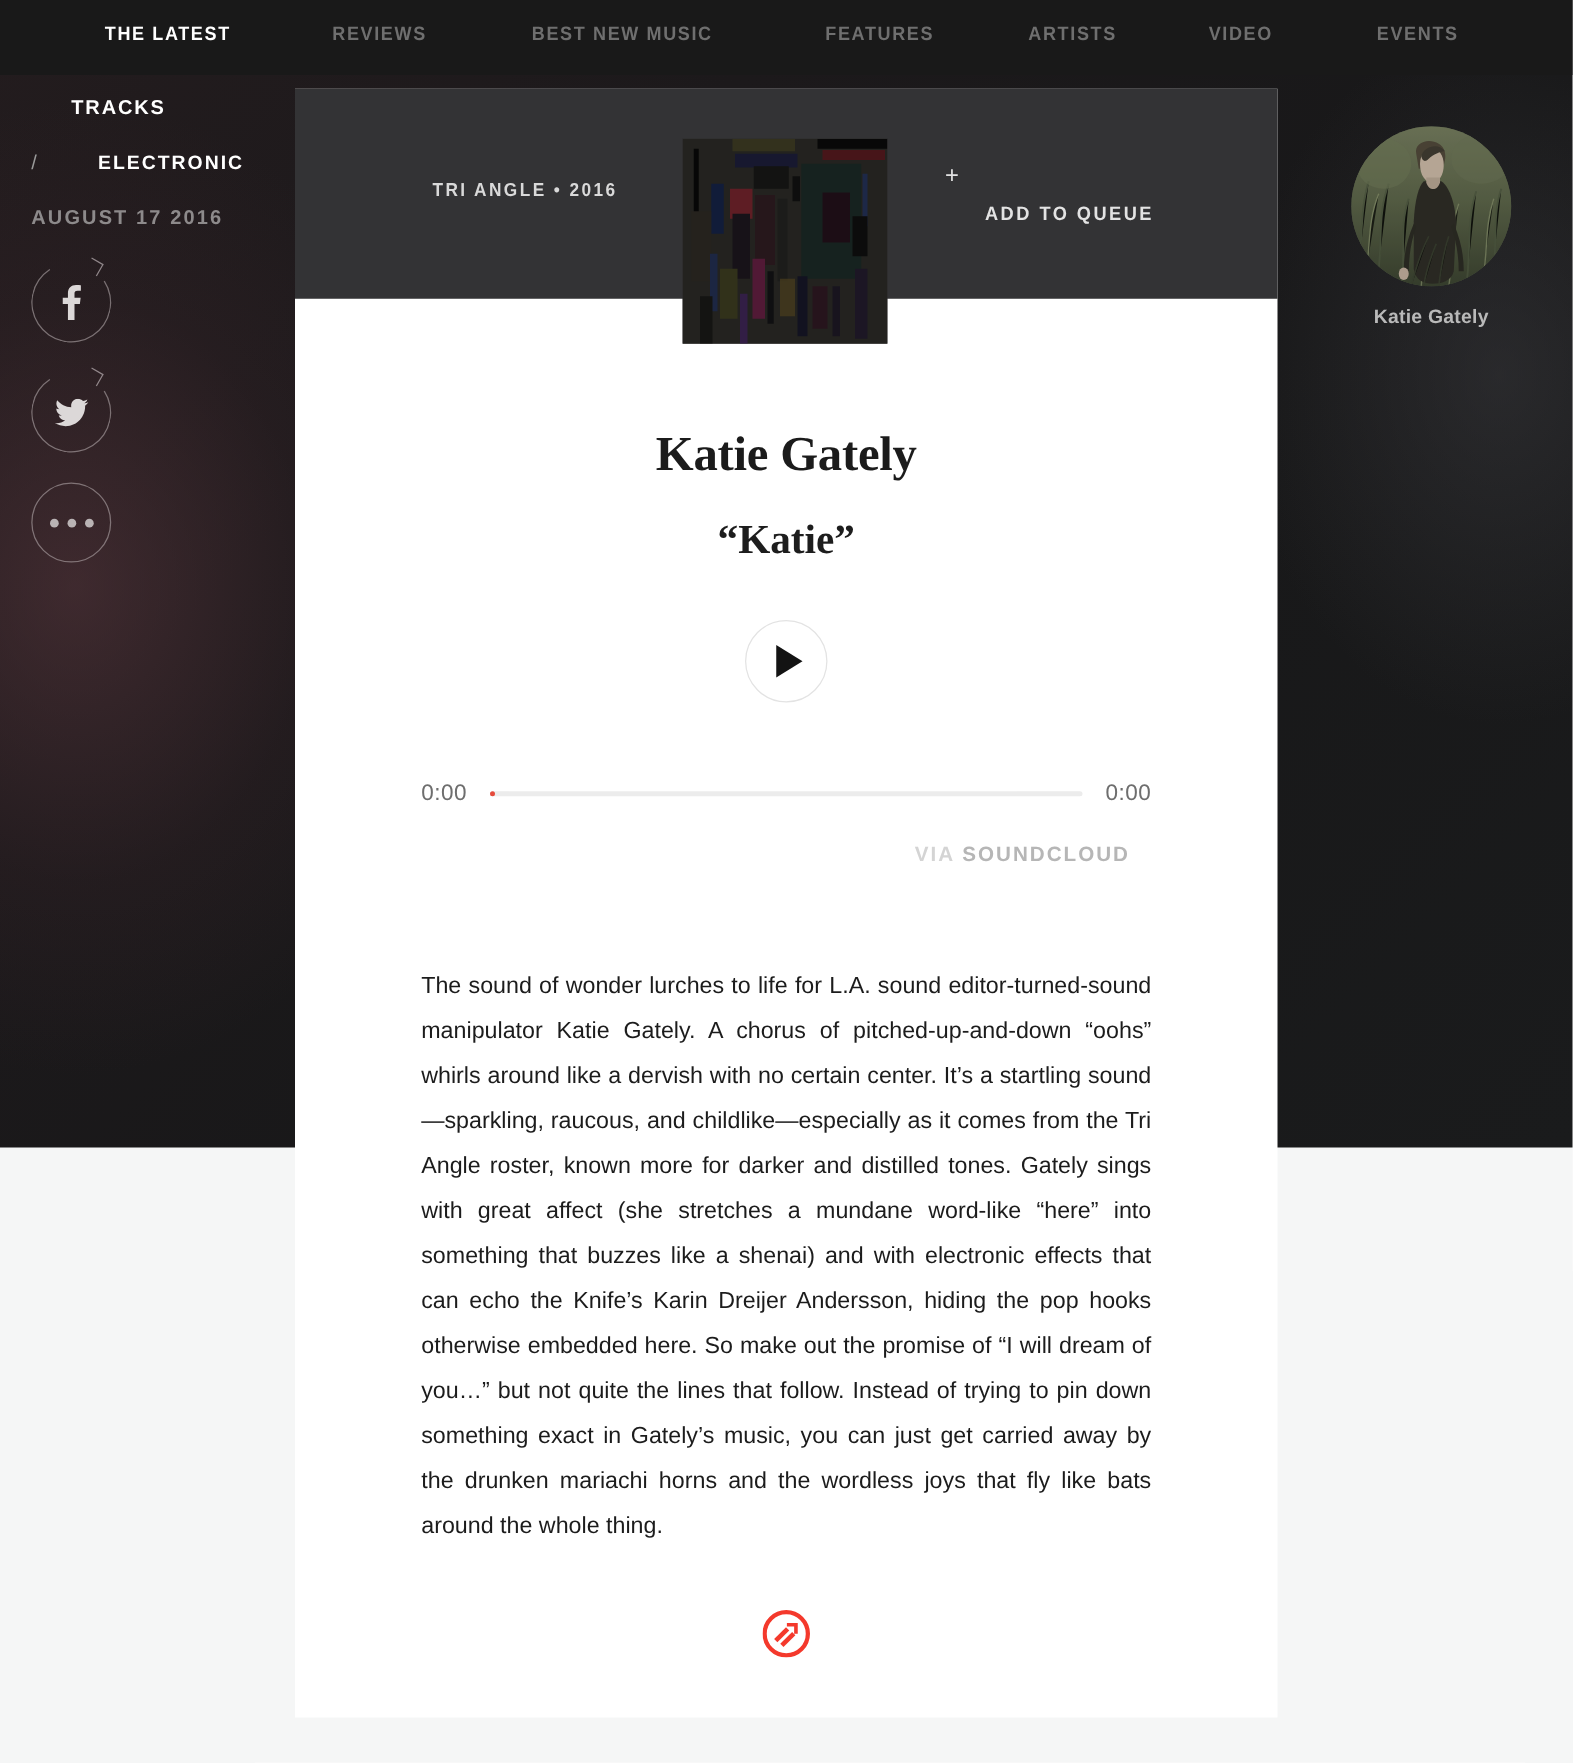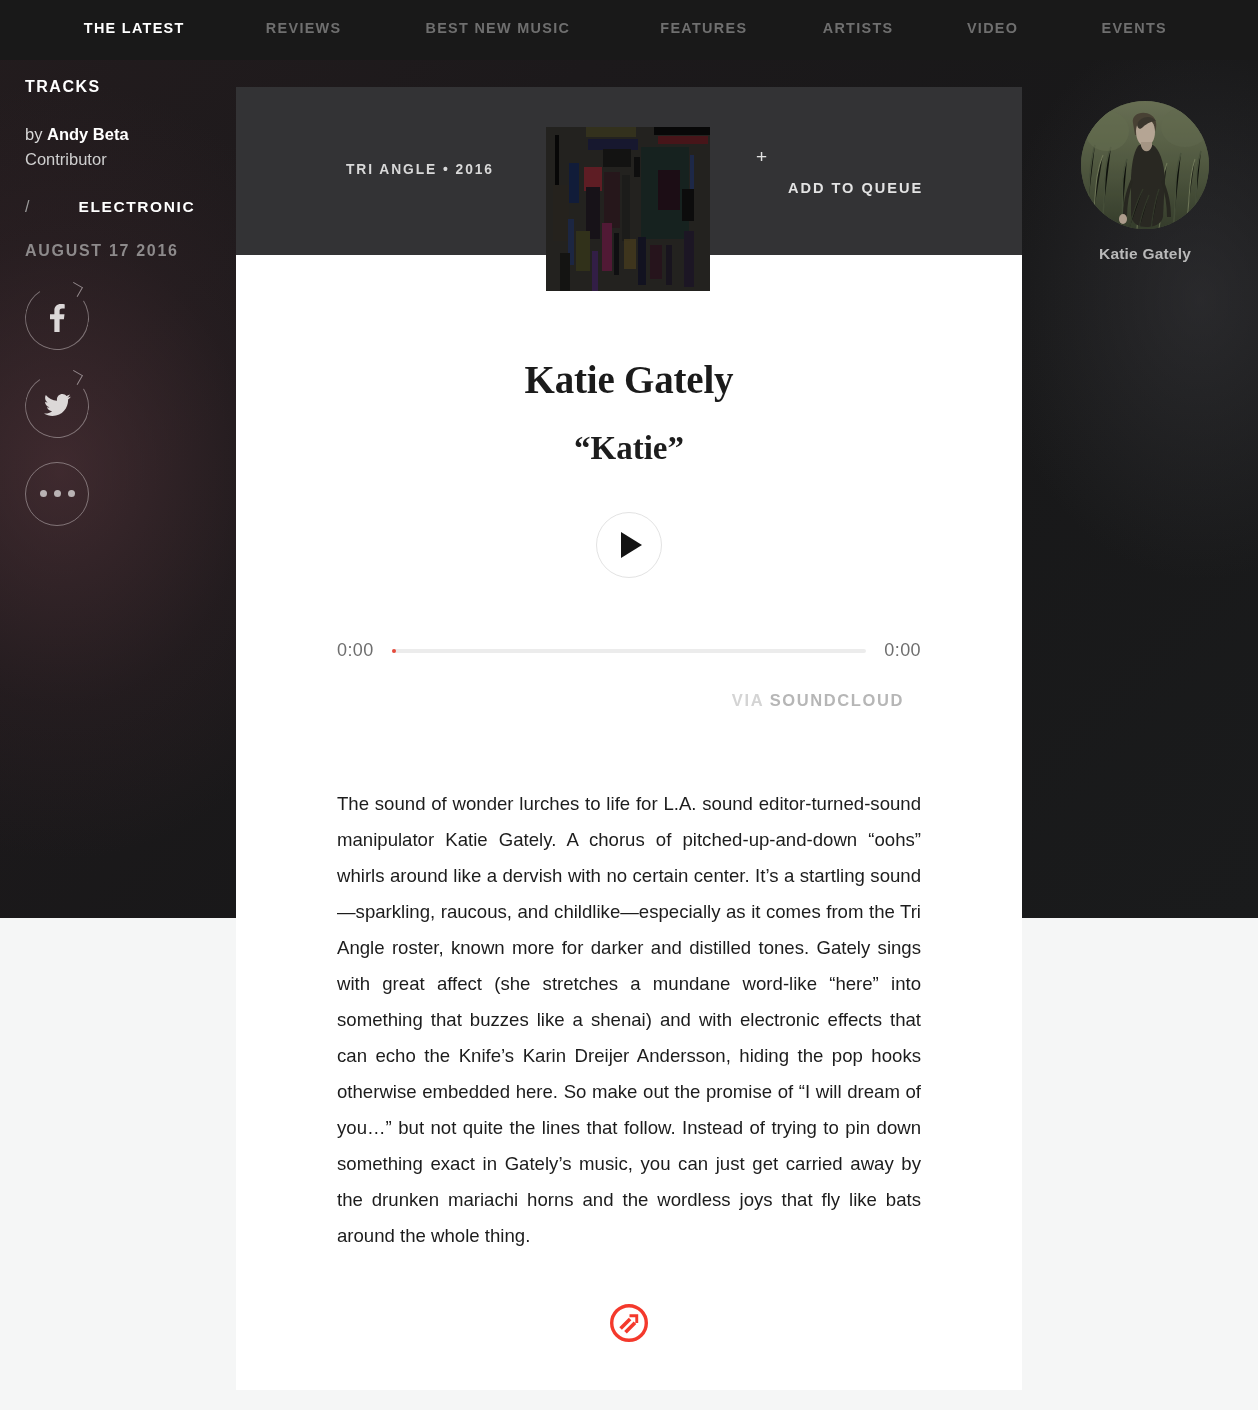--- a/index.html
+++ b/index.html
@@ -58,20 +58,21 @@
     left: 25px; top: 78px;
     width: 200px;
     z-index: 5;
   }
   #kicker {
     font-size: 16px;
     font-weight: bold;
     letter-spacing: 1.5px;
     color: #ffffff;
     text-transform: uppercase;
+    margin-left: 32px;
   }
   #byline {
     margin-top: 26px;
     font-size: 16.5px;
     color: #d8d8d8;
     line-height: 1.5;
   }
   #byline .author { font-weight: bold; color: #ffffff; }
   #byline .role { display: block; color: #cfcfcf; }
   #genre-row {
@@ -132,21 +133,21 @@
   }
   .dots { display: flex; gap: 7px; }
   .dots i {
     width: 7px; height: 7px; border-radius: 50%;
     background: #b9b3b4; display: block;
   }
 
   
   #main-card {
     position: absolute;
-    left: 236px; top: 87px;
+    left: 236px; top: 71px;
     width: 786px;
     height: 1303px;
     background: #ffffff;
     z-index: 4;
   }
   #track-header {
     position: relative;
     height: 168px;
     background: #333335;
   }
@@ -329,24 +330,20 @@
     <div class="nav-item" style="position: absolute; left: 420px; top: 19px;">BEST NEW MUSIC</div>
     <div class="nav-item" style="position: absolute; left: 657px; top: 19px;">FEATURES</div>
     <div class="nav-item" style="position: absolute; left: 820px; top: 19px;">ARTISTS</div>
     <div class="nav-item" style="position: absolute; left: 965px; top: 19px;">VIDEO</div>
     <div class="nav-item" style="position: absolute; left: 1099px; top: 19px;">EVENTS</div>
   </nav>
 
 <aside id="sidebar">
   <div id="kicker">TRACKS</div>
 
-  <div id="byline">
-    <span>by </span><span class="author">Andy Beta</span>
-    <span class="role">Contributor</span>
-  </div>
 
   <div id="genre-row">
     <span id="genre-slash">/</span>
     <span id="genre-label">ELECTRONIC</span>
   </div>
 
   <div id="pubdate">AUGUST 17 2016</div>
 
   <div id="social">
 

